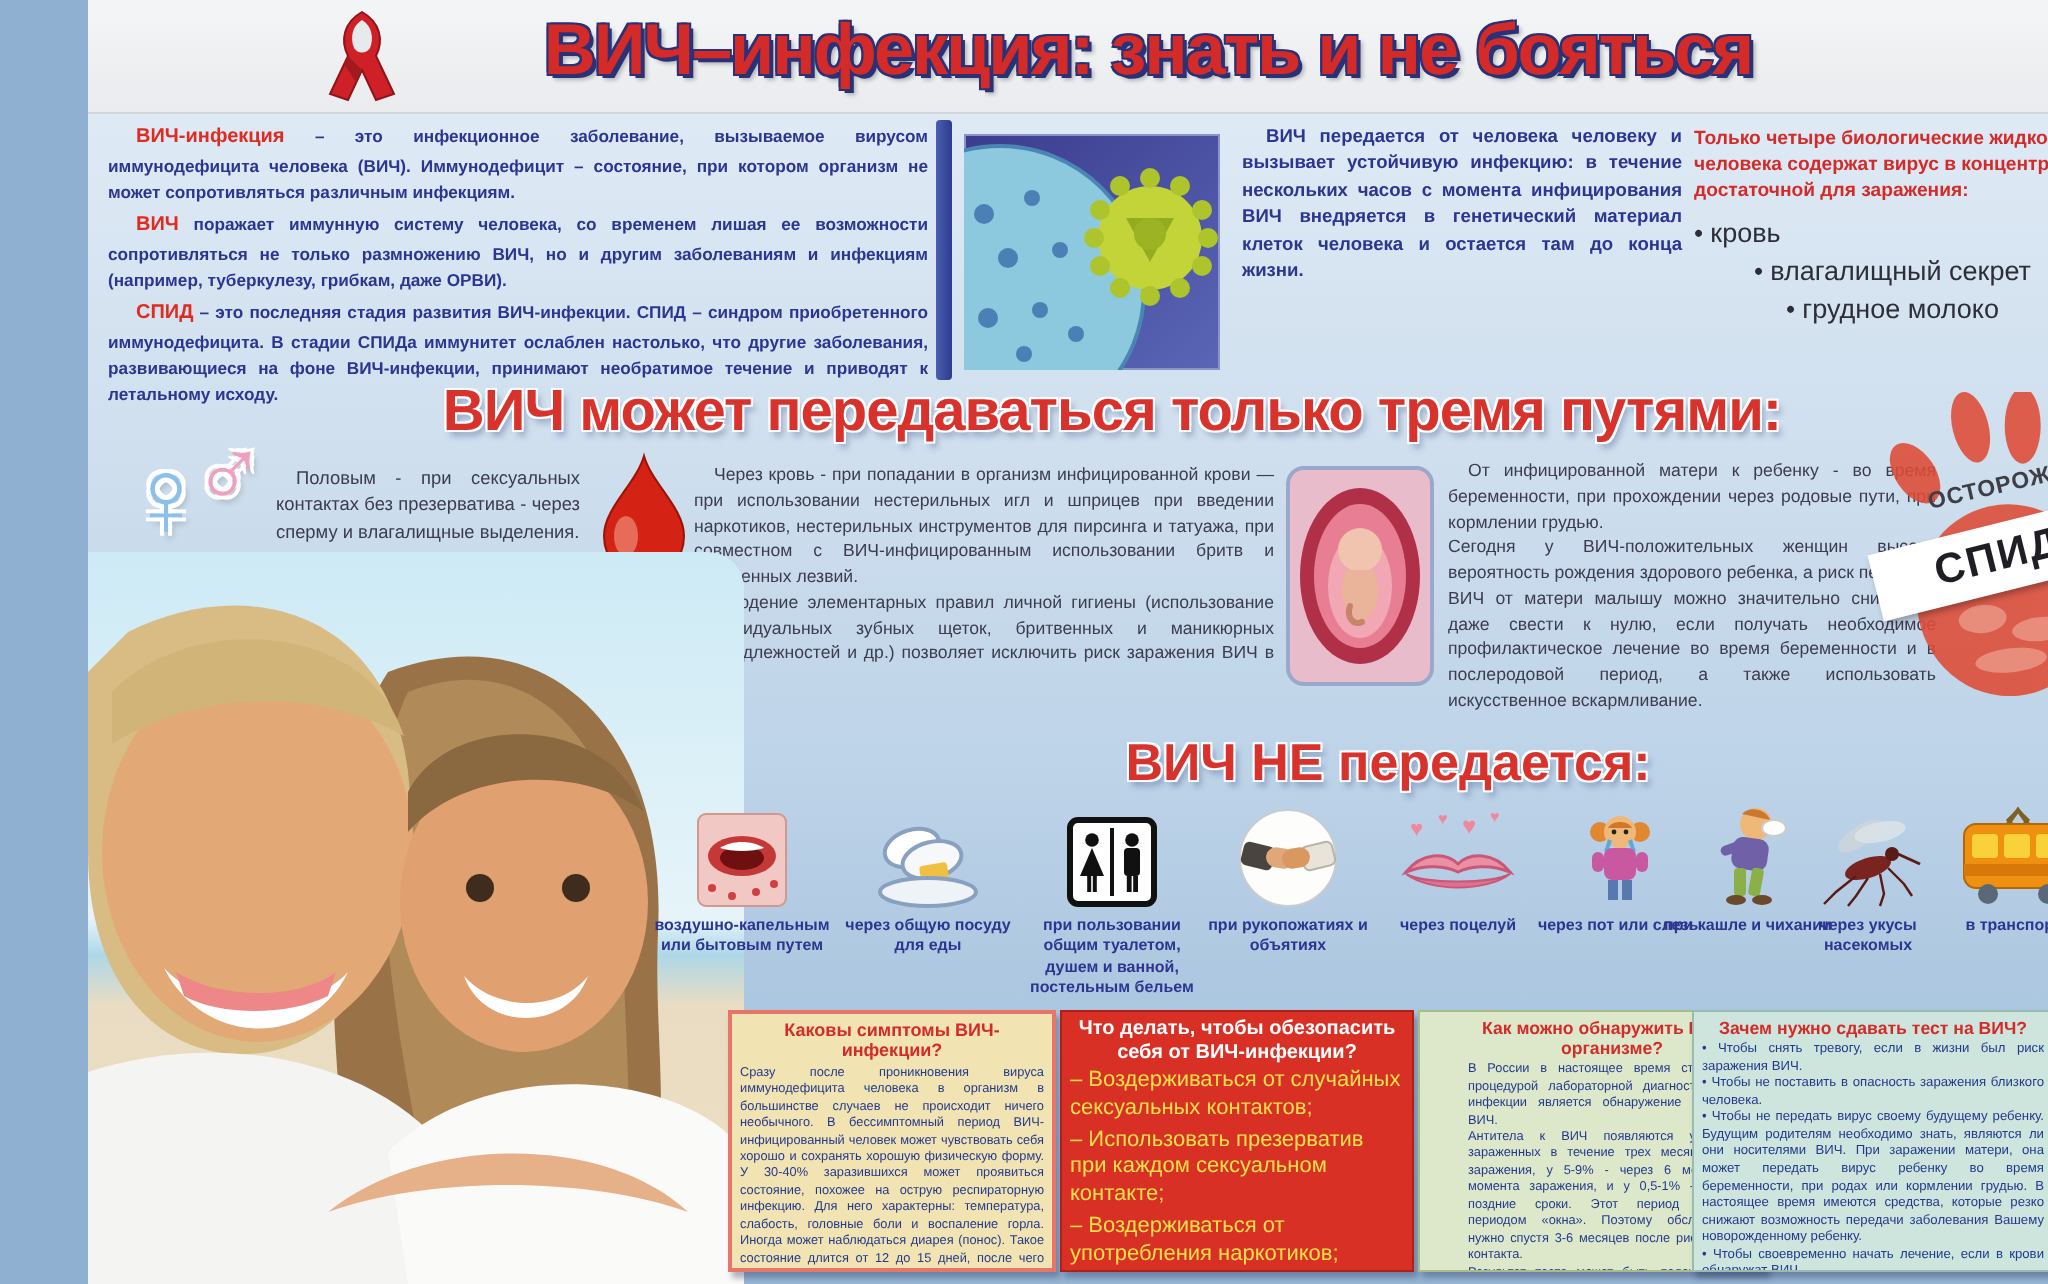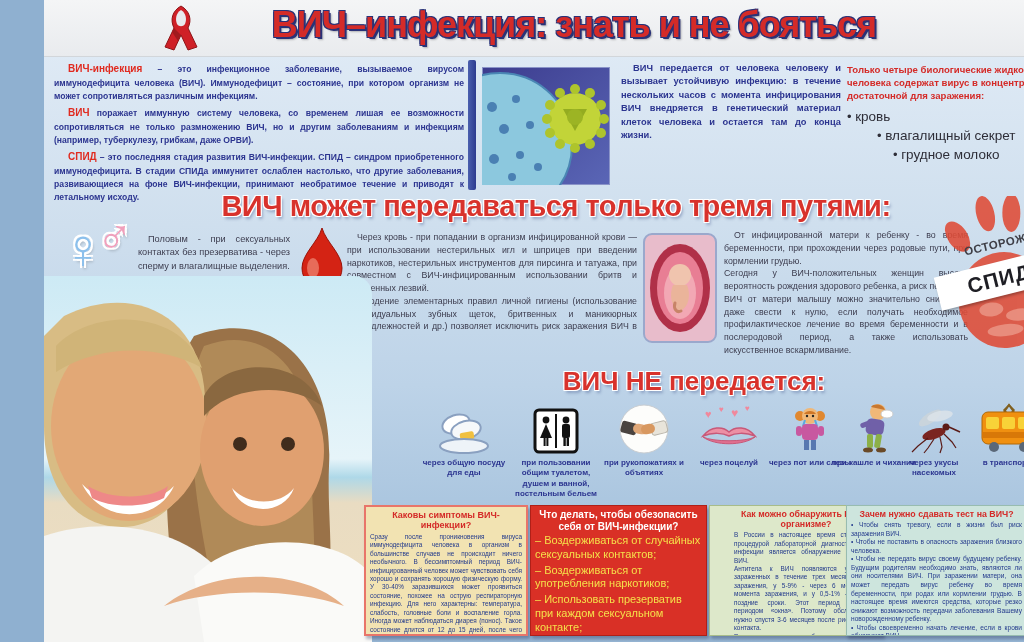--- a/index.html
+++ b/index.html
@@ -247,20 +247,35 @@
       <path d="M188 212 C204 230 236 230 250 212 C240 240 198 240 188 212 Z" fill="#fff"></path>
 
       <path d="M0 260 C60 240 140 250 180 300 L190 366 L0 366 Z" fill="#f4f4f2"></path>
       <path d="M150 300 C200 250 300 260 328 300 L328 366 L160 366 Z" fill="#fafaf8"></path>
       <path d="M120 330 C170 290 260 292 300 330 C250 312 170 312 120 330 Z" fill="#e6b088"></path>
     </svg>
   </div>
 
   <div class="h3">ВИЧ НЕ передается:</div>
 
+  <div class="nt-item p1">
+    <div class="ic">
+      <svg width="46" height="48" viewBox="0 0 46 48">
+        <rect x="1" y="1" width="44" height="46" rx="4" fill="#f2c8c4" stroke="#d09890"></rect>
+        <ellipse cx="23" cy="22" rx="17" ry="10" fill="#c43838"></ellipse>
+        <ellipse cx="23" cy="23" rx="11" ry="6" fill="#6e1010"></ellipse>
+        <path d="M12 18 C18 14 28 14 34 18 C28 20 18 20 12 18 Z" fill="#fff"></path>
+        <circle cx="8" cy="38" r="2" fill="#d04040"></circle>
+          <circle cx="18" cy="42" r="2" fill="#d04040"></circle>
+        <circle cx="30" cy="40" r="2" fill="#d04040"></circle>
+          <circle cx="39" cy="36" r="2" fill="#d04040"></circle>
+      </svg>
+    </div>
+    <div class="nt-label">воздушно-капельным или бытовым путем</div>
+  </div>
 
   <div class="nt-item p2">
     <div class="ic">
       <svg width="56" height="44" viewBox="0 0 56 44">
         <ellipse cx="20" cy="14" rx="14" ry="9" fill="#fff" stroke="#8aa0c0" stroke-width="2" transform="rotate(-18 20 14)"></ellipse>
         <ellipse cx="30" cy="20" rx="15" ry="9" fill="#f6f8fa" stroke="#8aa0c0" stroke-width="2" transform="rotate(-14 30 20)"></ellipse>
         <rect x="24" y="22" width="14" height="8" rx="2" fill="#f0c040" transform="rotate(-10 31 26)"></rect>
         <ellipse cx="28" cy="36" rx="24" ry="7" fill="#eef3f8" stroke="#8aa0c0" stroke-width="2"></ellipse>
       </svg>
     </div>
@@ -390,22 +405,22 @@
   </div>
 
   <div class="bbox box1">
     <div class="bt">Каковы симптомы ВИЧ-инфекции?</div>
     <div class="bb">Сразу после проникновения вируса иммунодефицита человека в организм в большинстве случаев не происходит ничего необычного. В бессимптомный период ВИЧ-инфицированный человек может чувствовать себя хорошо и сохранять хорошую физическую форму. У 30-40% заразившихся может проявиться состояние, похожее на острую респираторную инфекцию. Для него характерны: температура, слабость, головные боли и воспаление горла. Иногда может наблюдаться диарея (понос). Такое состояние длится от 12 до 15 дней, после чего проходит, даже при отсутствии лечения. Но у большей части заразившихся не наблюдается вообще никаких проявлений.</div>
   </div>
 
   <div class="bbox box2">
     <div class="bt">Что делать, чтобы обезопасить себя от ВИЧ-инфекции?</div>
     <div class="bitem">–  Воздерживаться от случайных сексуальных контактов;</div>
+    <div class="bitem">–  Использовать презерватив при каждом сексуальном контакте;</div>
     <div class="bitem">–  Воздерживаться от употребления наркотиков;</div>
-    <div class="bitem">–  Использовать презерватив при каждом сексуальном контакте;</div>
     <div class="bitem">–  Избегать контакта с загрязненными медицинскими инструментами.</div>
   </div>
 
   <div class="bbox box3">
     <div class="bt">Как можно обнаружить ВИЧ в организме?</div>
     <div class="bb">В России в настоящее время стандартной процедурой лабораторной диагностики ВИЧ-инфекции является обнаружение антител к ВИЧ.
 Антитела к ВИЧ появляются у 90-95% зараженных в течение трех месяцев после заражения, у 5-9% - через 6 месяцев от момента заражения, и у 0,5-1% - в более поздние сроки. Этот период называют периодом «окна». Поэтому обследоваться нужно спустя 3-6 месяцев после рискованного контакта.
 Результат теста может быть положительным (антитела присутствуют в крови), отрицательным (антител нет в крови) или сомнительным.</div>
   </div>
 

